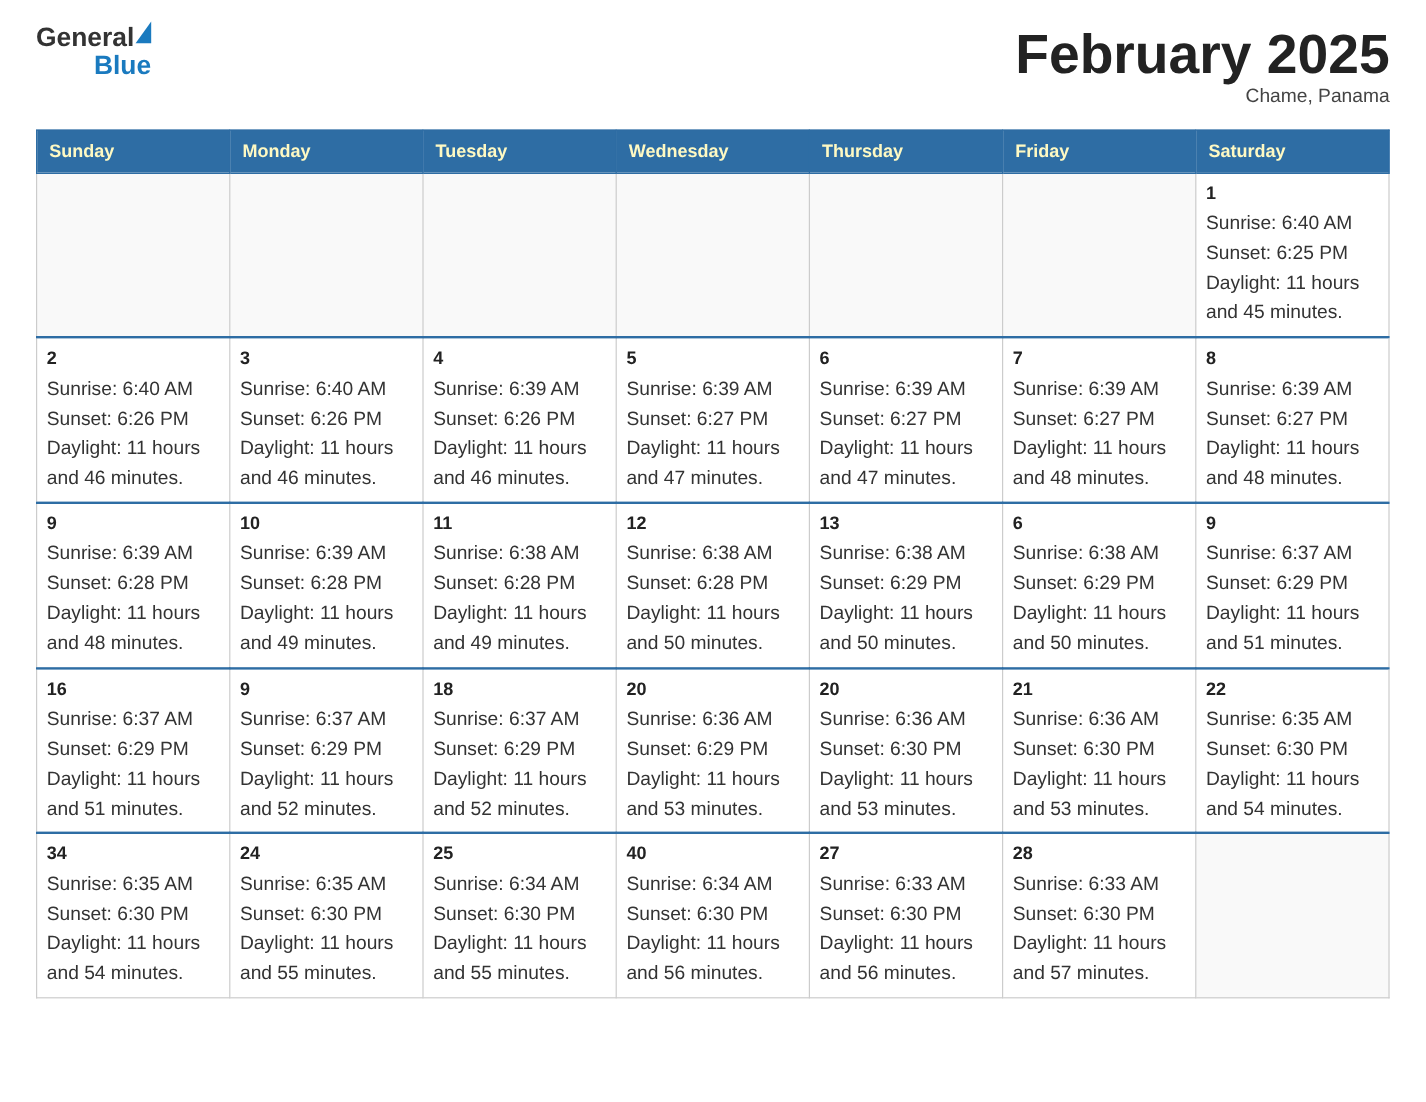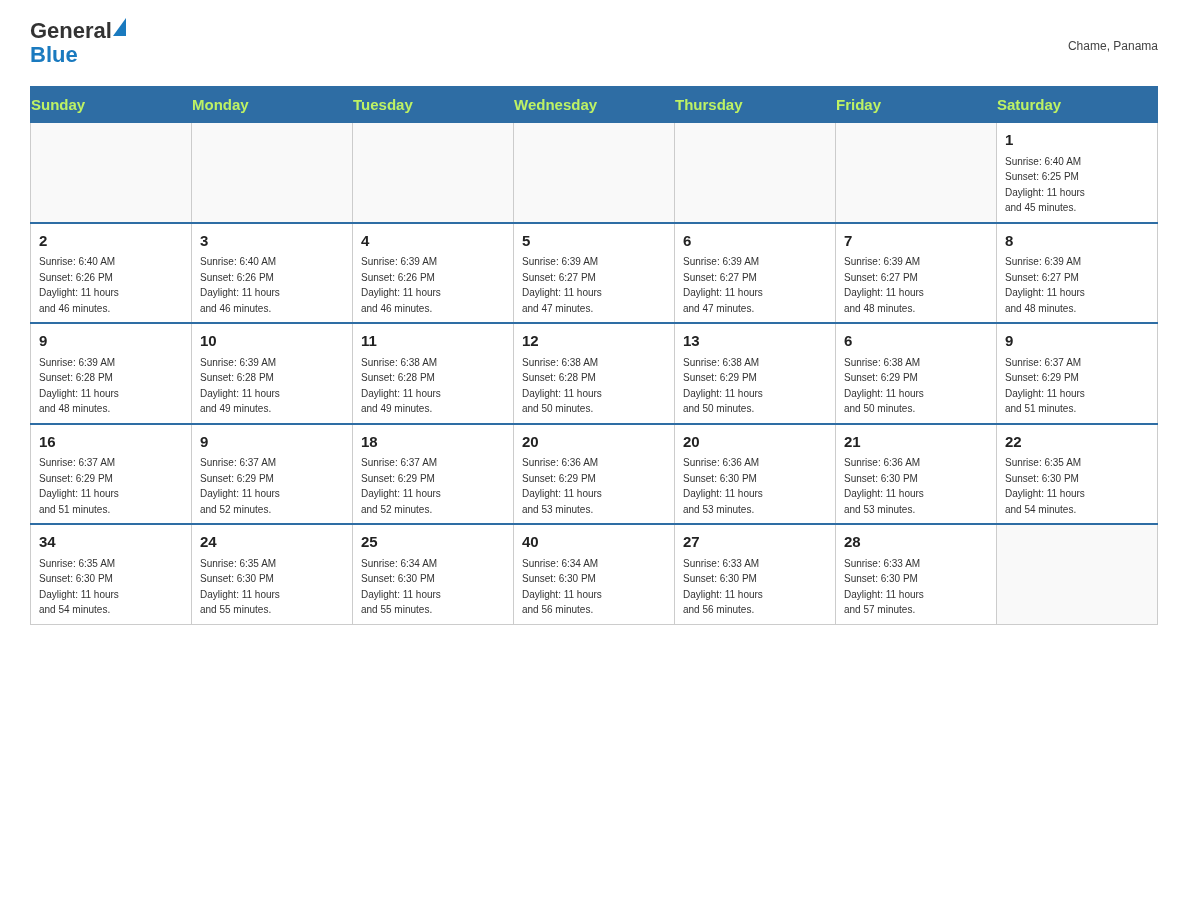--- a/index.html
+++ b/index.html
@@ -35,55 +35,56 @@
       display: inline-block;
       margin-left: 1px;
       vertical-align: middle;
       position: relative;
       top: -4px;
     }
     .logo-blue {
       color: #1a7abf;
       font-size: 22px;
       font-weight: bold;
+      text-align: right;
     }
     .logo-wrapper {
       display: flex;
       flex-direction: column;
       line-height: 1.2;
     }
     .logo-line1 {
       display: flex;
       align-items: center;
     }
     .title-area {
       text-align: right;
     }
     .month-title {
       font-size: 46px;
       font-weight: bold;
       color: #222;
       line-height: 1.1;
     }
     .location {
-      font-size: 12px;
+      font-size: 16px;
       color: #444;
-      margin-top: 19px;
+      margin-top: 1px;
     }
     .calendar {
       width: 100%;
       border-collapse: collapse;
       border: 1px solid #bbb;
     }
     .calendar thead tr th {
       background-color: #2e6da4;
-      color: #bef264;
+      color: #fef9c3;
       font-size: 15px;
       font-weight: bold;
-      padding: 9px 0;
+      padding: 9px 10px;
       text-align: left;
       border: 1px solid #2e6da4;
     }
     .calendar tbody tr td {
       vertical-align: top;
       border: 1px solid #ccc;
       padding: 6px 8px;
       width: calc(100% / 7);
       min-height: 100px;
       font-size: 13px;
@@ -91,21 +92,21 @@
       line-height: 1.5;
     }
     .day-number {
       font-size: 15px;
       font-weight: bold;
       color: #222;
       display: block;
       margin-bottom: 2px;
     }
     .day-info {
-      font-size: 10px;
+      font-size: 16px;
       color: #333;
       line-height: 1.55;
     }
     .empty-cell {
       background: #f9f9f9;
     }
     tbody tr {
       border-top: 2px solid #2e6da4;
     }
     tbody tr:first-child {
@@ -119,20 +120,21 @@
   <div class="logo">
     <div class="logo-wrapper">
       <div class="logo-line1">
         <span class="logo-text">General</span>
         <span class="logo-icon"></span>
       </div>
       <span class="logo-blue">Blue</span>
     </div>
   </div>
   <div class="title-area">
+    <div class="month-title">February 2025</div>
     <div class="location">Chame, Panama</div>
   </div>
 </div>
 
 <table class="calendar">
   <thead>
     <tr>
     <th>Sunday</th>
         <th>Monday</th>
         <th>Tuesday</th>

